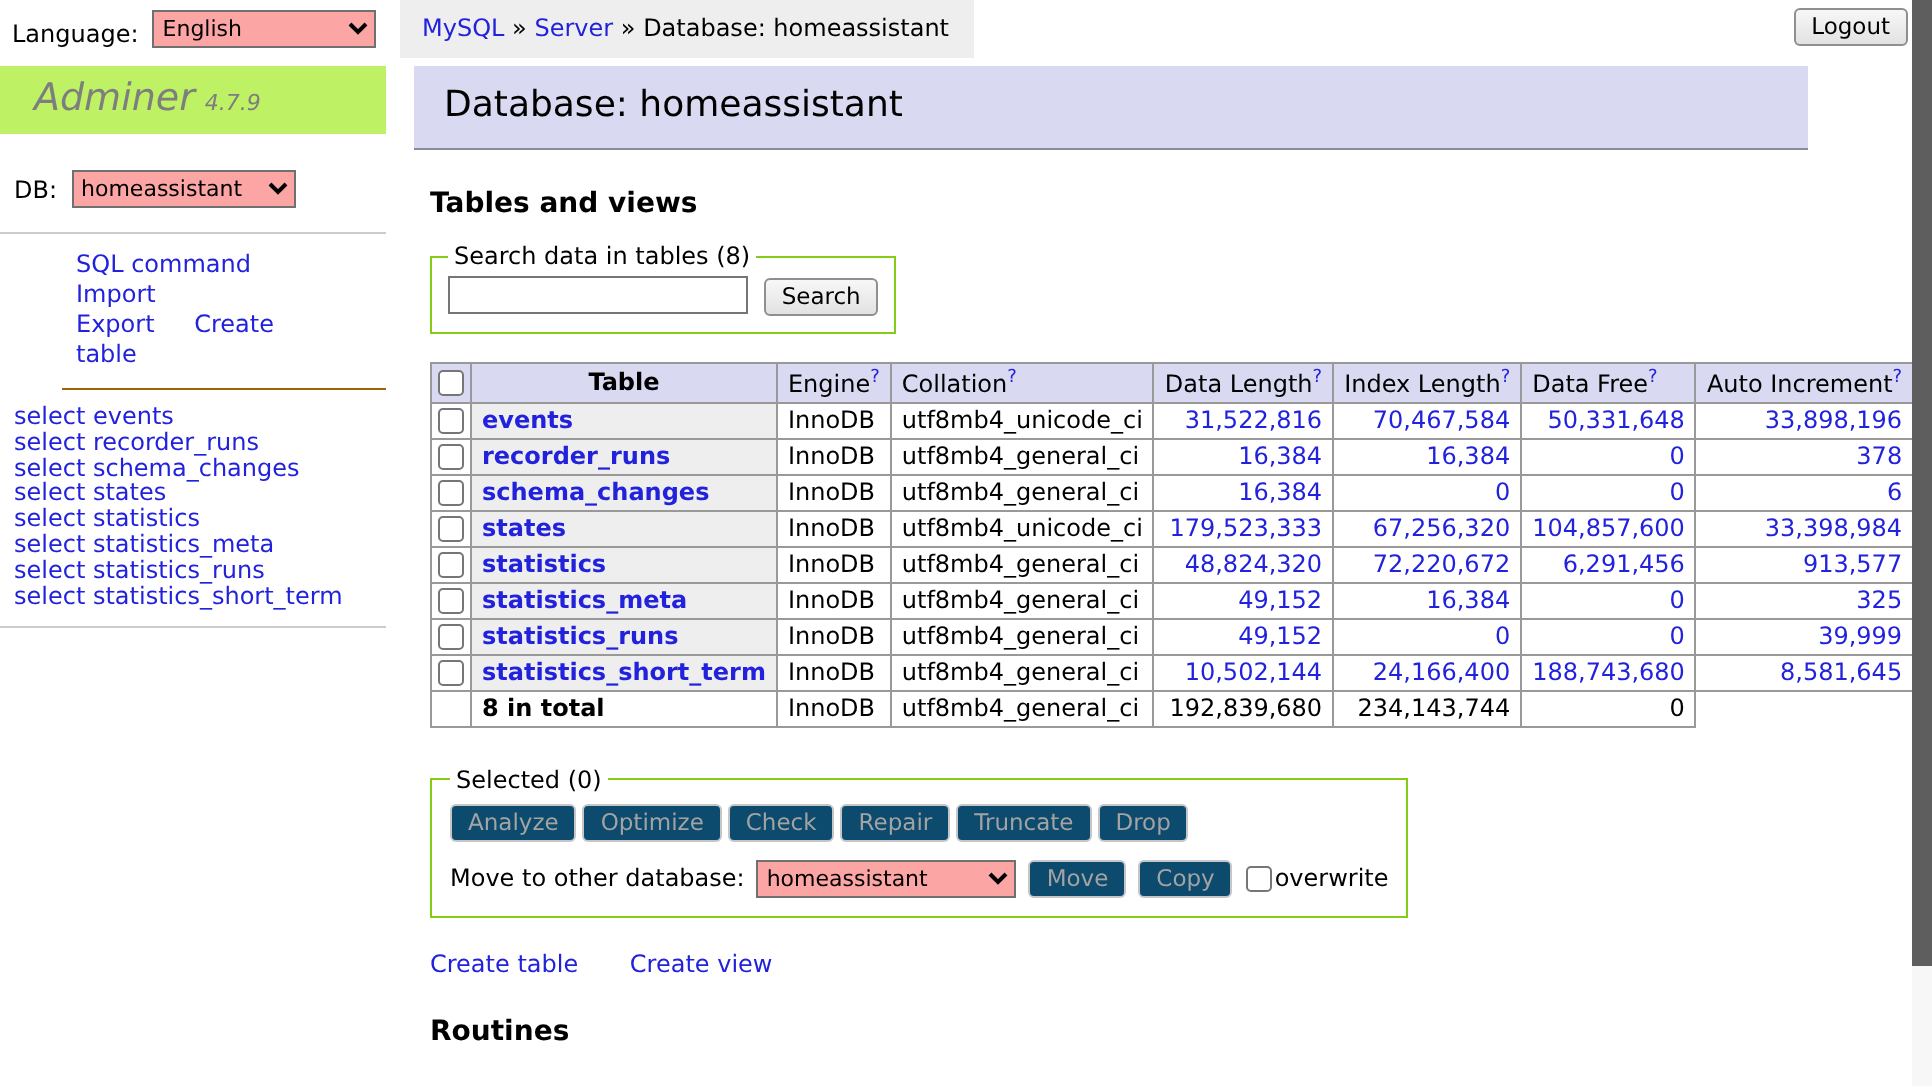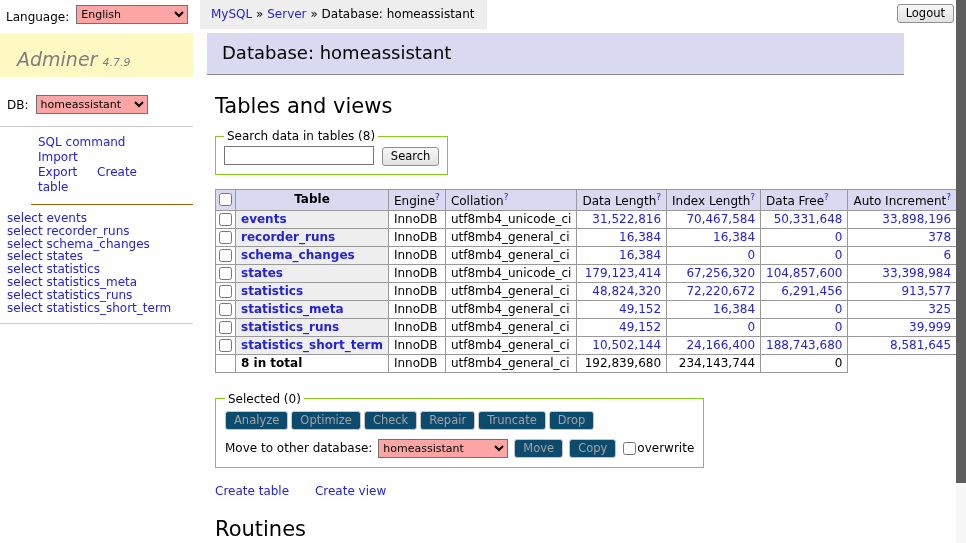--- a/index.html
+++ b/index.html
@@ -27,42 +27,42 @@
   .lang-row { position: absolute; top: 5px; left: 6px; display: flex; align-items: flex-end; gap: 7px; }
   .lang-row select { width: 112px; }
   #breadcrumb {
     position: absolute; left: 200px; top: 0; background: #eeeeee;
     padding: 7px 12px 8px 11px; white-space: nowrap;
   }
   #logout-btn { position: absolute; top: 4px; right: 12px; }
   
   #sidebar { position: absolute; left: 0; top: 33px; width: 193px; }
   .brand {
-    background: #fef9c3; color: #7e7e7e; padding: 15px 10px 7px 17px;
+    background: #bef264; color: #7e7e7e; padding: 5px 10px 7px 17px;
     font-size: 19px; font-style: italic;
   }
   .brand .ver { font-size: 11px; margin-left: 5px; }
   .side-section { border-bottom: 1px solid #a16207; padding: 8px 7px 9px; margin-left: 31px; }
   .db-row { display: flex; align-items: center; gap: 7px; padding: 10px 7px 12px; border-bottom: 1px solid #ccc; margin-top: 8px; }
   .db-row select { width: 112px; }
   .action-line a { margin-right: 16px; }
   .action-line { line-height: 15px; }
   .select-list { line-height: 12.8px; padding: 7px 7px 9px; border-bottom: 1px solid #ccc; }
   .select-list a { display: block; }
   
   #main { position: absolute; left: 207px; top: 33px; width: 697px; }
   #main h2 {
     margin: 0; font-size: 18px; font-weight: normal;
     background: #d9d9f2; border-bottom: 1px solid #8a8a99;
     padding: 9px 15px 11px;
   }
   .content { padding-left: 8px; }
   .links-row { margin: 16px 0 0; }
   .links-row a { margin-right: 22px; }
-  h3 { font-size: 21px; font-weight: normal; margin: 19px 0 11px; }
+  h3 { font-size: 14px; font-weight: bold; margin: 19px 0 11px; }
   fieldset {
     display: inline-block; border: 1px solid #84cc16; margin: 0;
     padding: 3px 8px 8px;
   }
   legend { padding: 0 3px; }
   #search-input { width: 150px; height: 19px; border: 1px solid #767676; padding: 1px 4px; font-size: 12px; margin-right: 4px; }
   
   table { border-collapse: collapse; margin-top: 14px; font-size: 12px; }
   th, td { border: 1px solid #999; padding: 1px 5px 2px; height: 15px; white-space: nowrap; }
   thead th, thead td { background: #d9d9f2; }
@@ -228,21 +228,21 @@
             <td class="num">
               <a>~ 3</a>
             </td>
           </tr>
           <tr>
             <td class="cb"><input type="checkbox" style=""></td>
             <th><a>states</a></th>
             <td>InnoDB</td>
             <td>utf8mb4_unicode_ci</td>
             <td class="num">
-              <a>179,123,414</a>
+              <a>179,523,333</a>
             </td>
             <td class="num">
               <a>67,256,320</a>
             </td>
             <td class="num">
               <a>104,857,600</a>
             </td>
             <td class="num">
               <a>33,398,984</a>
             </td>

